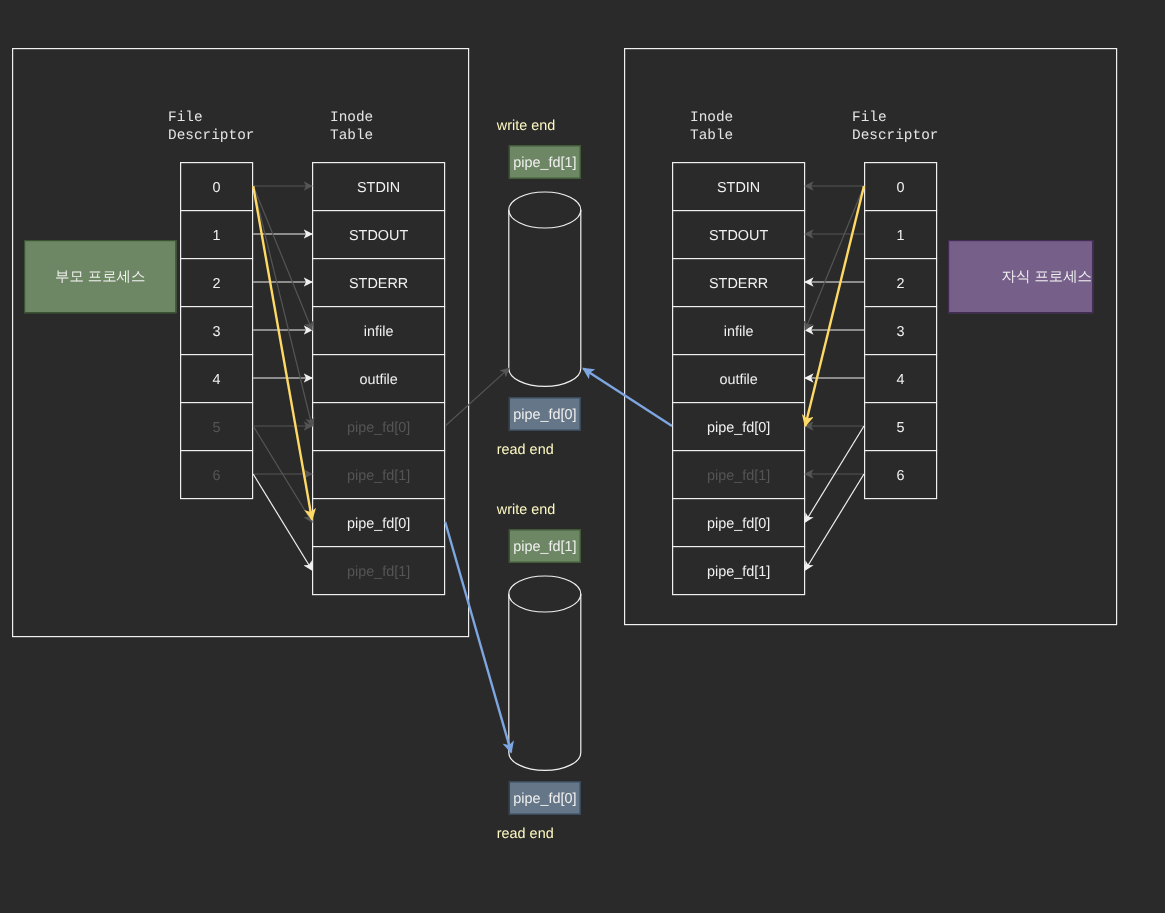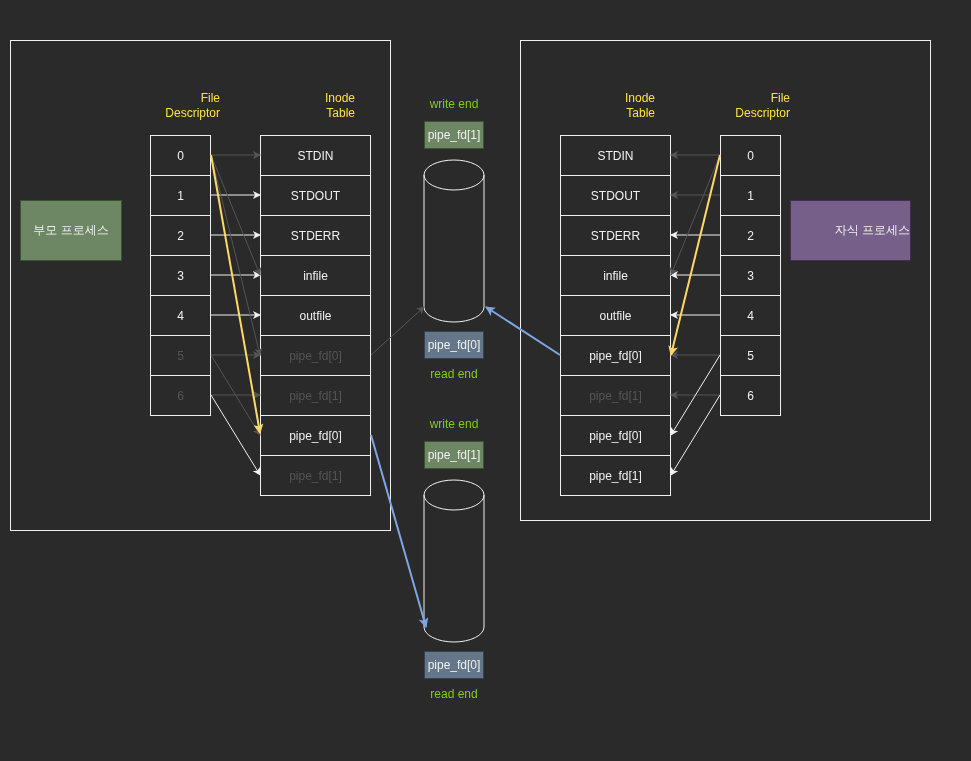--- a/index.html
+++ b/index.html
@@ -1,36 +1,36 @@
 <!DOCTYPE html>
 <html><head>
 <meta charset="utf-8">
 <style>
   html, body { margin:0; padding:0; background:#2a2a2a; }
   body { width:971px; height:761px; position:relative; overflow:hidden;
          font-family:"Liberation Sans", sans-serif; color:#f0f0f0; }
   .frame { position:absolute; border:1px solid #f0f0f0; box-sizing:border-box; }
-  .hdr { position:absolute; width:80px; text-align:right; font-size:12px; line-height:15px; color:#fde047; }
+  .hdr { position:absolute; width:80px; text-align:left; font-size:12px; line-height:15px; color:#e5e5e5;font-family:Liberation Mono, monospace; }
   .cell { position:absolute; box-sizing:border-box; border:1px solid #f0f0f0; background:#2a2a2a;
           display:flex; align-items:center; justify-content:center; font-size:12px; color:#f0f0f0; }
   .cell.dim { color:#555; }
   .proc { position:absolute; box-sizing:border-box; display:flex; align-items:center; justify-content:center;
           font-size:12px; color:#f0f0f0; }
   .tag { position:absolute; box-sizing:border-box; width:60px; height:28px; display:flex; align-items:center;
          justify-content:center; font-size:12px; color:#f0f0f0; }
-  .lbl { position:absolute; width:80px; text-align:center; font-size:12px; color:#84cc16; }
+  .lbl { position:absolute; width:80px; text-align:left; font-size:12px; color:#fef9c3; }
   svg#overlay { position:absolute; left:0; top:0; pointer-events:none; }
 </style>
 </head>
 <body>
 
 <div class="frame" style="left:10px;top:40px;width:381px;height:491px;"></div>
 <div class="frame" style="left:520px;top:40px;width:411px;height:481px;"></div>
 
-<div class="proc" style="left:20px;top:200px;width:102px;height:61px;background:#6d8764;border:1px solid #3a5431;">
+<div class="proc" style="left:20px;top:200px;width:127px;height:61px;background:#6d8764;border:1px solid #3a5431;">
   <span>부모 프로세스</span>
 </div>
 <div class="hdr" style="left:140px;top:91px;"><span style="white-space:pre-line;">File
 Descriptor</span></div>
 <div class="hdr" style="left:275px;top:91px;"><span style="white-space:pre-line;">Inode
 Table</span></div>
 <div id="parent-fds">
     <div class="cell" style="left: 150px; top: 135px; width: 61px; height: 41px;">
       <span>0</span>
     </div>

